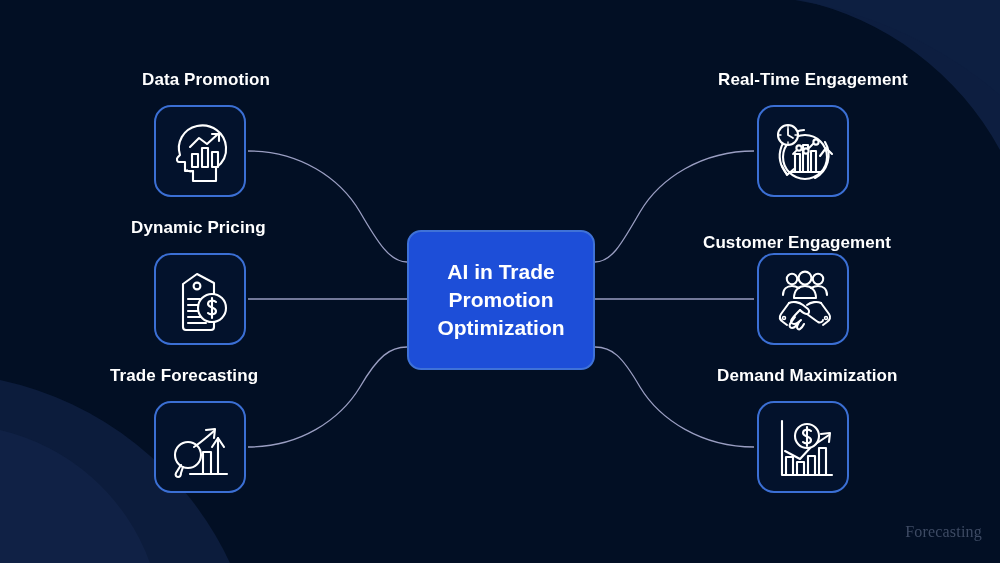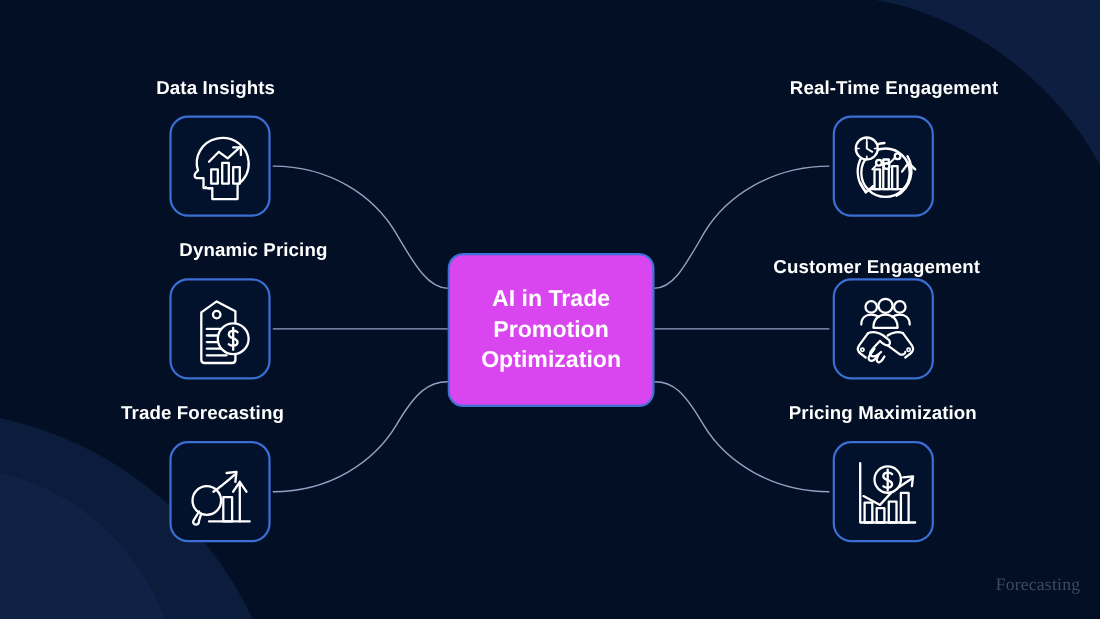--- a/index.html
+++ b/index.html
@@ -60,21 +60,21 @@
   }
 
   #center-node {
     position: absolute;
     left: 407px;
     top: 230px;
     width: 188px;
     height: 140px;
     border: 2px solid #3f72d8;
     border-radius: 14px;
-    background: #d946ef;
+    background: #1d4ed8;
     box-sizing: border-box;
     display: flex;
     align-items: center;
     justify-content: center;
   }
   #center-title {
     color: #ffffff;
     font-size: 21px;
     font-weight: 700;
     text-align: center;
@@ -108,36 +108,36 @@
   <svg id="connectors" viewBox="0 0 1000 563" xmlns="http://www.w3.org/2000/svg" fill="none" stroke="#9a9ec2" stroke-width="1.3">
     <path d="M248,151 C 300,151 340,178 360,212 C 378,243 390,262 407,262"></path>
     <path d="M248,299 L407,299"></path>
     <path d="M248,447 C 300,447 340,420 360,387 C 378,356 390,347 407,347"></path>
     <path d="M595,262 C 612,262 622,243 640,212 C 660,178 702,151 754,151"></path>
     <path d="M595,299 L754,299"></path>
     <path d="M595,347 C 612,347 622,356 640,387 C 660,420 702,447 754,447"></path>
   </svg>
 
   <div class="node">
-    <div class="node-label label-left" style="left:142px; top:71px;">Data Insights</div>
+    <div class="node-label label-left" style="left:142px; top:71px;">Data Promotion</div>
     <div class="icon-box" style="left:154px; top:105px;">
       <svg viewBox="0 0 92 92" fill="none" stroke="#ffffff" stroke-width="2.1" stroke-linecap="round" stroke-linejoin="round">
         <path d="M24,48 C20,36 27,22 41,19 C56,16 69,26 70,40 C71,51 64,58 60,61 L60,74 L37,74 L37,64 L29,64 L29,55 L23,55 C21,55 20,52 22,50 Z"></path>
         <path d="M31,63 C33,65 35,65 37,64" stroke-width="1.7"></path>
         <rect x="36" y="47" width="6" height="13"></rect>
         <rect x="46" y="41" width="6" height="19"></rect>
         <rect x="56" y="45" width="6" height="15"></rect>
         <polyline points="34,40 43,31 51,37 62,27"></polyline>
         <polyline points="56,27 63,27 63,34"></polyline>
       </svg>
     </div>
   </div>
 
   <div class="node">
-    <div class="node-label label-left" style="left:131px; top:219px;margin-left:32px;">Dynamic Pricing</div>
+    <div class="node-label label-left" style="left:131px; top:219px;">Dynamic Pricing</div>
     <div class="icon-box" style="left:154px; top:253px;">
       <svg viewBox="0 0 92 92" fill="none" stroke="#ffffff" stroke-width="2.1" stroke-linecap="round" stroke-linejoin="round">
         <path d="M27,29 L41,19 L58,28 L58,72 C58,74 57,75 55,75 L30,75 C28,75 27,74 27,72 Z"></path>
         <circle cx="41" cy="31" r="3.4"></circle>
         <line x1="32" y1="44" x2="44" y2="44"></line>
         <line x1="32" y1="50" x2="44" y2="50"></line>
         <line x1="32" y1="56" x2="44" y2="56"></line>
         <line x1="32" y1="62" x2="47" y2="62"></line>
         <line x1="32" y1="68" x2="50" y2="68"></line>
         <circle cx="56" cy="53" r="14" fill="#03122c"></circle>
@@ -214,21 +214,21 @@
         <path d="M48,59 C52,62 56,65 59,67 C61,68 64,67 64,65"></path>
         <path d="M36,62 C34,65 32,67 31,69 C30,71 31,73 33,73 C35,73 37,71 38,69"></path>
         <path d="M40,67 C39,69 38,71 38,72 C38,74 40,75 41,74 C43,73 44,71 45,69"></path>
         <circle cx="25" cy="63" r="1.5" stroke-width="1.5"></circle>
         <circle cx="67" cy="63" r="1.5" stroke-width="1.5"></circle>
       </svg>
     </div>
   </div>
 
   <div class="node">
-    <div class="node-label label-right" style="left:717px; top:367px;">Pricing Maximization</div>
+    <div class="node-label label-right" style="left:717px; top:367px;">Demand Maximization</div>
     <div class="icon-box" style="left:757px; top:401px;">
       <svg viewBox="0 0 92 92" fill="none" stroke="#ffffff" stroke-width="2.1" stroke-linecap="round" stroke-linejoin="round">
         <polyline points="23,18 23,72 73,72"></polyline>
         <rect x="27" y="54" width="7" height="18"></rect>
         <rect x="38" y="59" width="7" height="13"></rect>
         <rect x="49" y="53" width="7" height="19"></rect>
         <rect x="60" y="45" width="7" height="27"></rect>
         <path d="M26,48 L41,56 L52,44 L70,32"></path>
         <polyline points="62,31 71,30 70,39"></polyline>
         <circle cx="48" cy="33" r="12" fill="#03122c"></circle>

